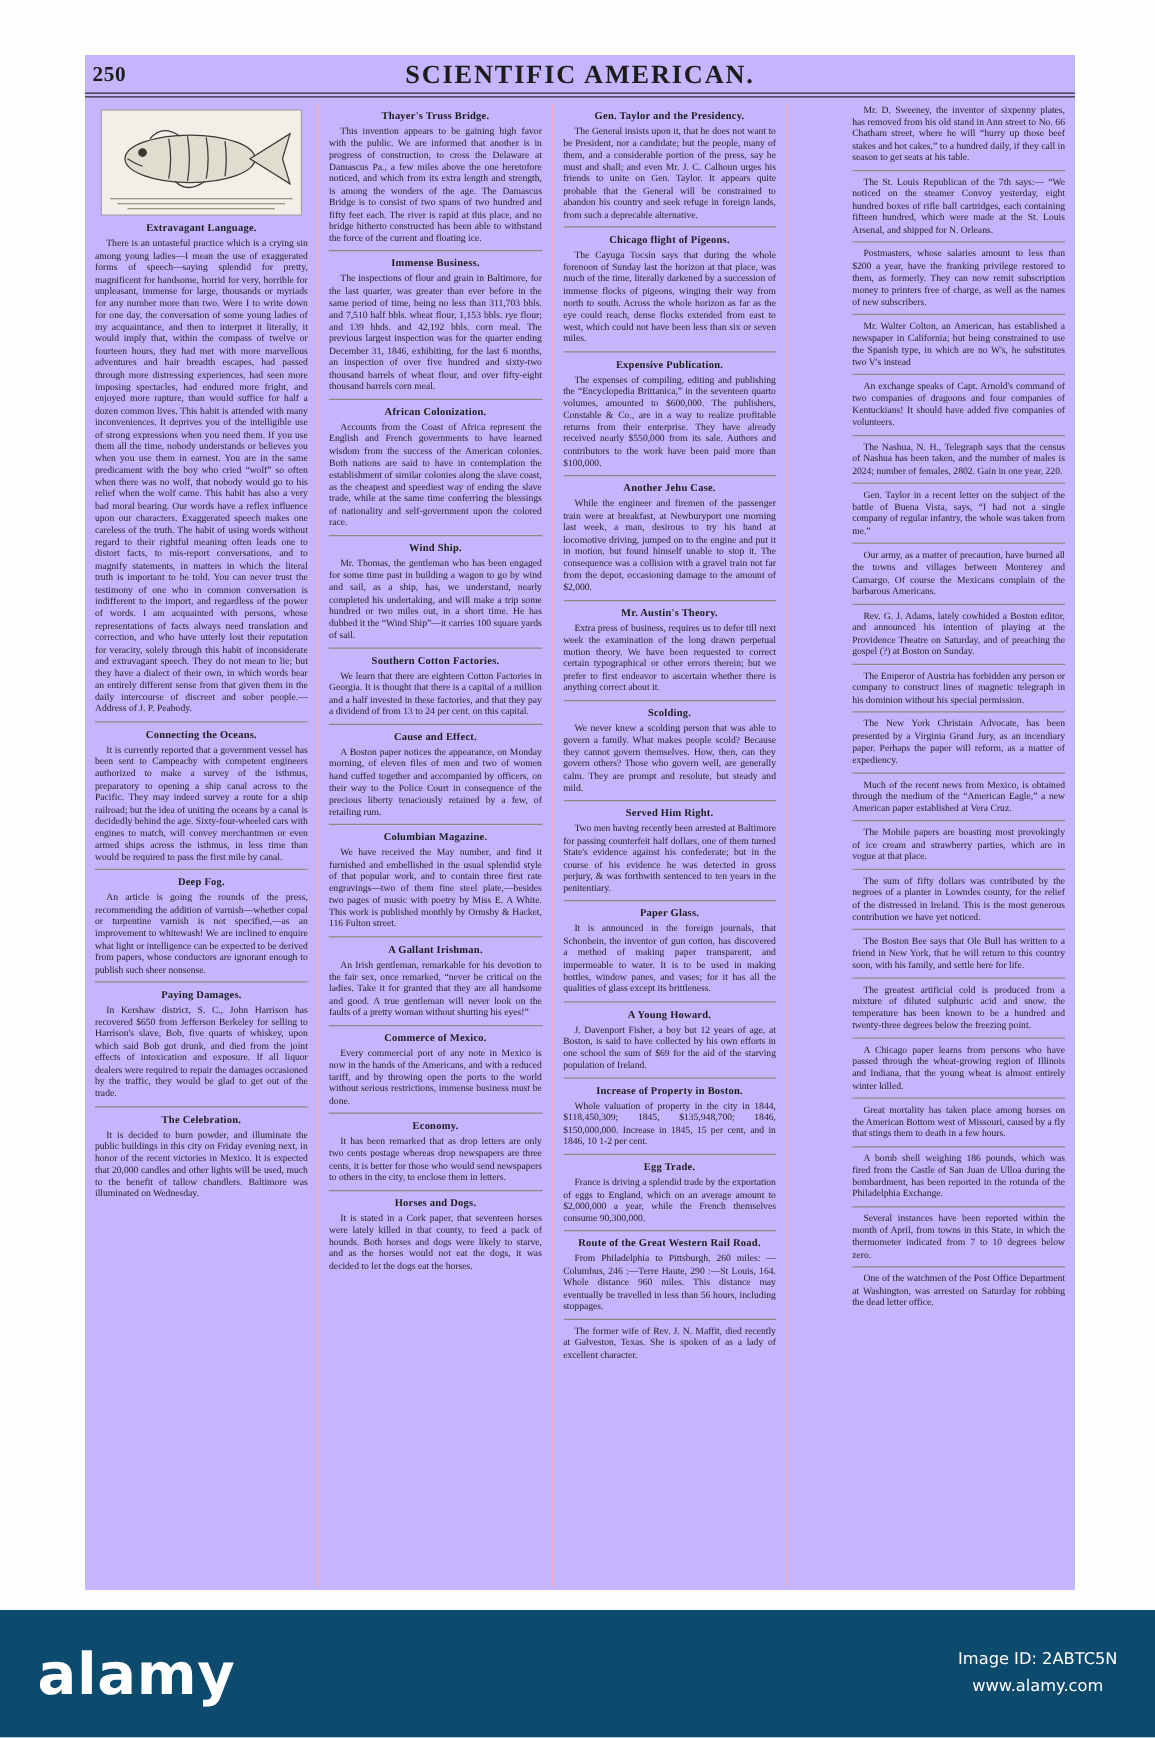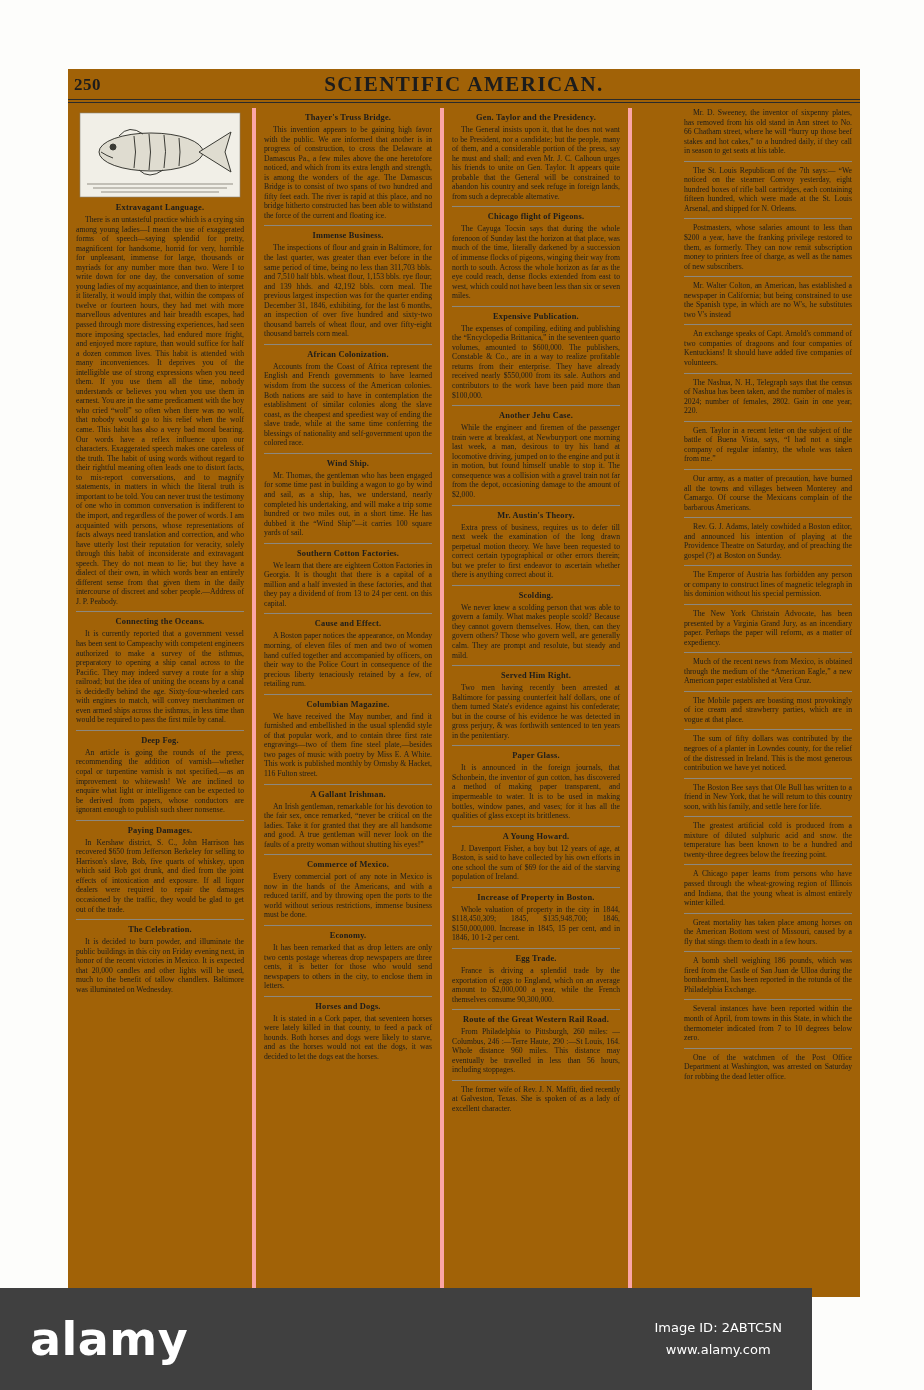--- a/index.html
+++ b/index.html
@@ -1,41 +1,41 @@
 <!DOCTYPE html>
 <html><head>
 <meta charset="utf-8">
 <style>
   * { box-sizing: border-box; margin: 0; padding: 0; }
   html, body { width: 924px; height: 1390px; background: #ffffff; }
   body { font-family: "Liberation Serif", serif; color: #1c1c1c; overflow: hidden; }
 
   .photo { position: relative; width: 924px; height: 1390px; background: #fdfdfb; overflow: hidden; }
 
-  .paper { position: absolute; left: 68px; top: 69px; width: 792px; height: 1228px; background: #a16207; }
+  .paper { position: absolute; left: 68px; top: 44px; width: 792px; height: 1228px; background: #c4b5fd; }
 
   .header { position: relative; height: 30px; }
   .page-number { position: absolute; left: 6px; bottom: 4px; font-weight: bold; font-size: 17px; letter-spacing: 0.5px; }
   .masthead { position: absolute; left: 0; right: 0; bottom: 2px; text-align: center; font-weight: bold; font-size: 21px; letter-spacing: 1.5px; }
   .header-rule { border-top: 1.5px solid #2a2a2a; }
   .header-rule2 { border-top: 0.8px solid #2a2a2a; margin-top: 2px; }
 
   .columns { display: flex; margin-top: 5px; height: 1186px; overflow: hidden; }
-  .column { flex: 1 1 0; padding: 0 8px; overflow: hidden; border-right: 4px solid #fca5a5; }
+  .column { flex: 1 1 0; padding: 0 8px; overflow: hidden; border-right: 1px solid #fca5a5; }
   .column:last-child { border-right: none; margin-left: 44px; }
 
   .article { margin-bottom: 4px; }
   .article-title { text-align: center; font-weight: bold; font-size: 8.4px; margin: 5px 0 3px; letter-spacing: 0.2px; }
   .article-body { font-size: 7.7px; line-height: 1.24; text-align: justify; text-indent: 9px; }
   .item-rule { width: 100%; border-top: 0.8px solid #8d887d; margin: 5px auto 4px; }
 
   .illustration { margin: 4px auto 4px; width: 162px; }
   .illustration svg { display: block; }
 
-  .alamy-bar { position: absolute; left: 0; bottom: 0; width: 812px; height: 102px; background: #404040; color: #ffffff;
+  .alamy-bar { position: absolute; left: 0; bottom: 0; width: 924px; height: 102px; background: #0c4a6e; color: #ffffff;
                display: flex; align-items: center; justify-content: space-between; padding: 0 30px; }
   .alamy-logo { font-family: "DejaVu Sans", sans-serif; font-weight: bold; font-size: 46px; letter-spacing: 0.5px; }
   .alamy-meta { text-align: center; font-family: "DejaVu Sans", sans-serif; font-size: 13px; line-height: 1.7; }
 </style>
 </head>
 <body>
 
 <div class="photo">
   <div class="paper">
     <div class="header">

